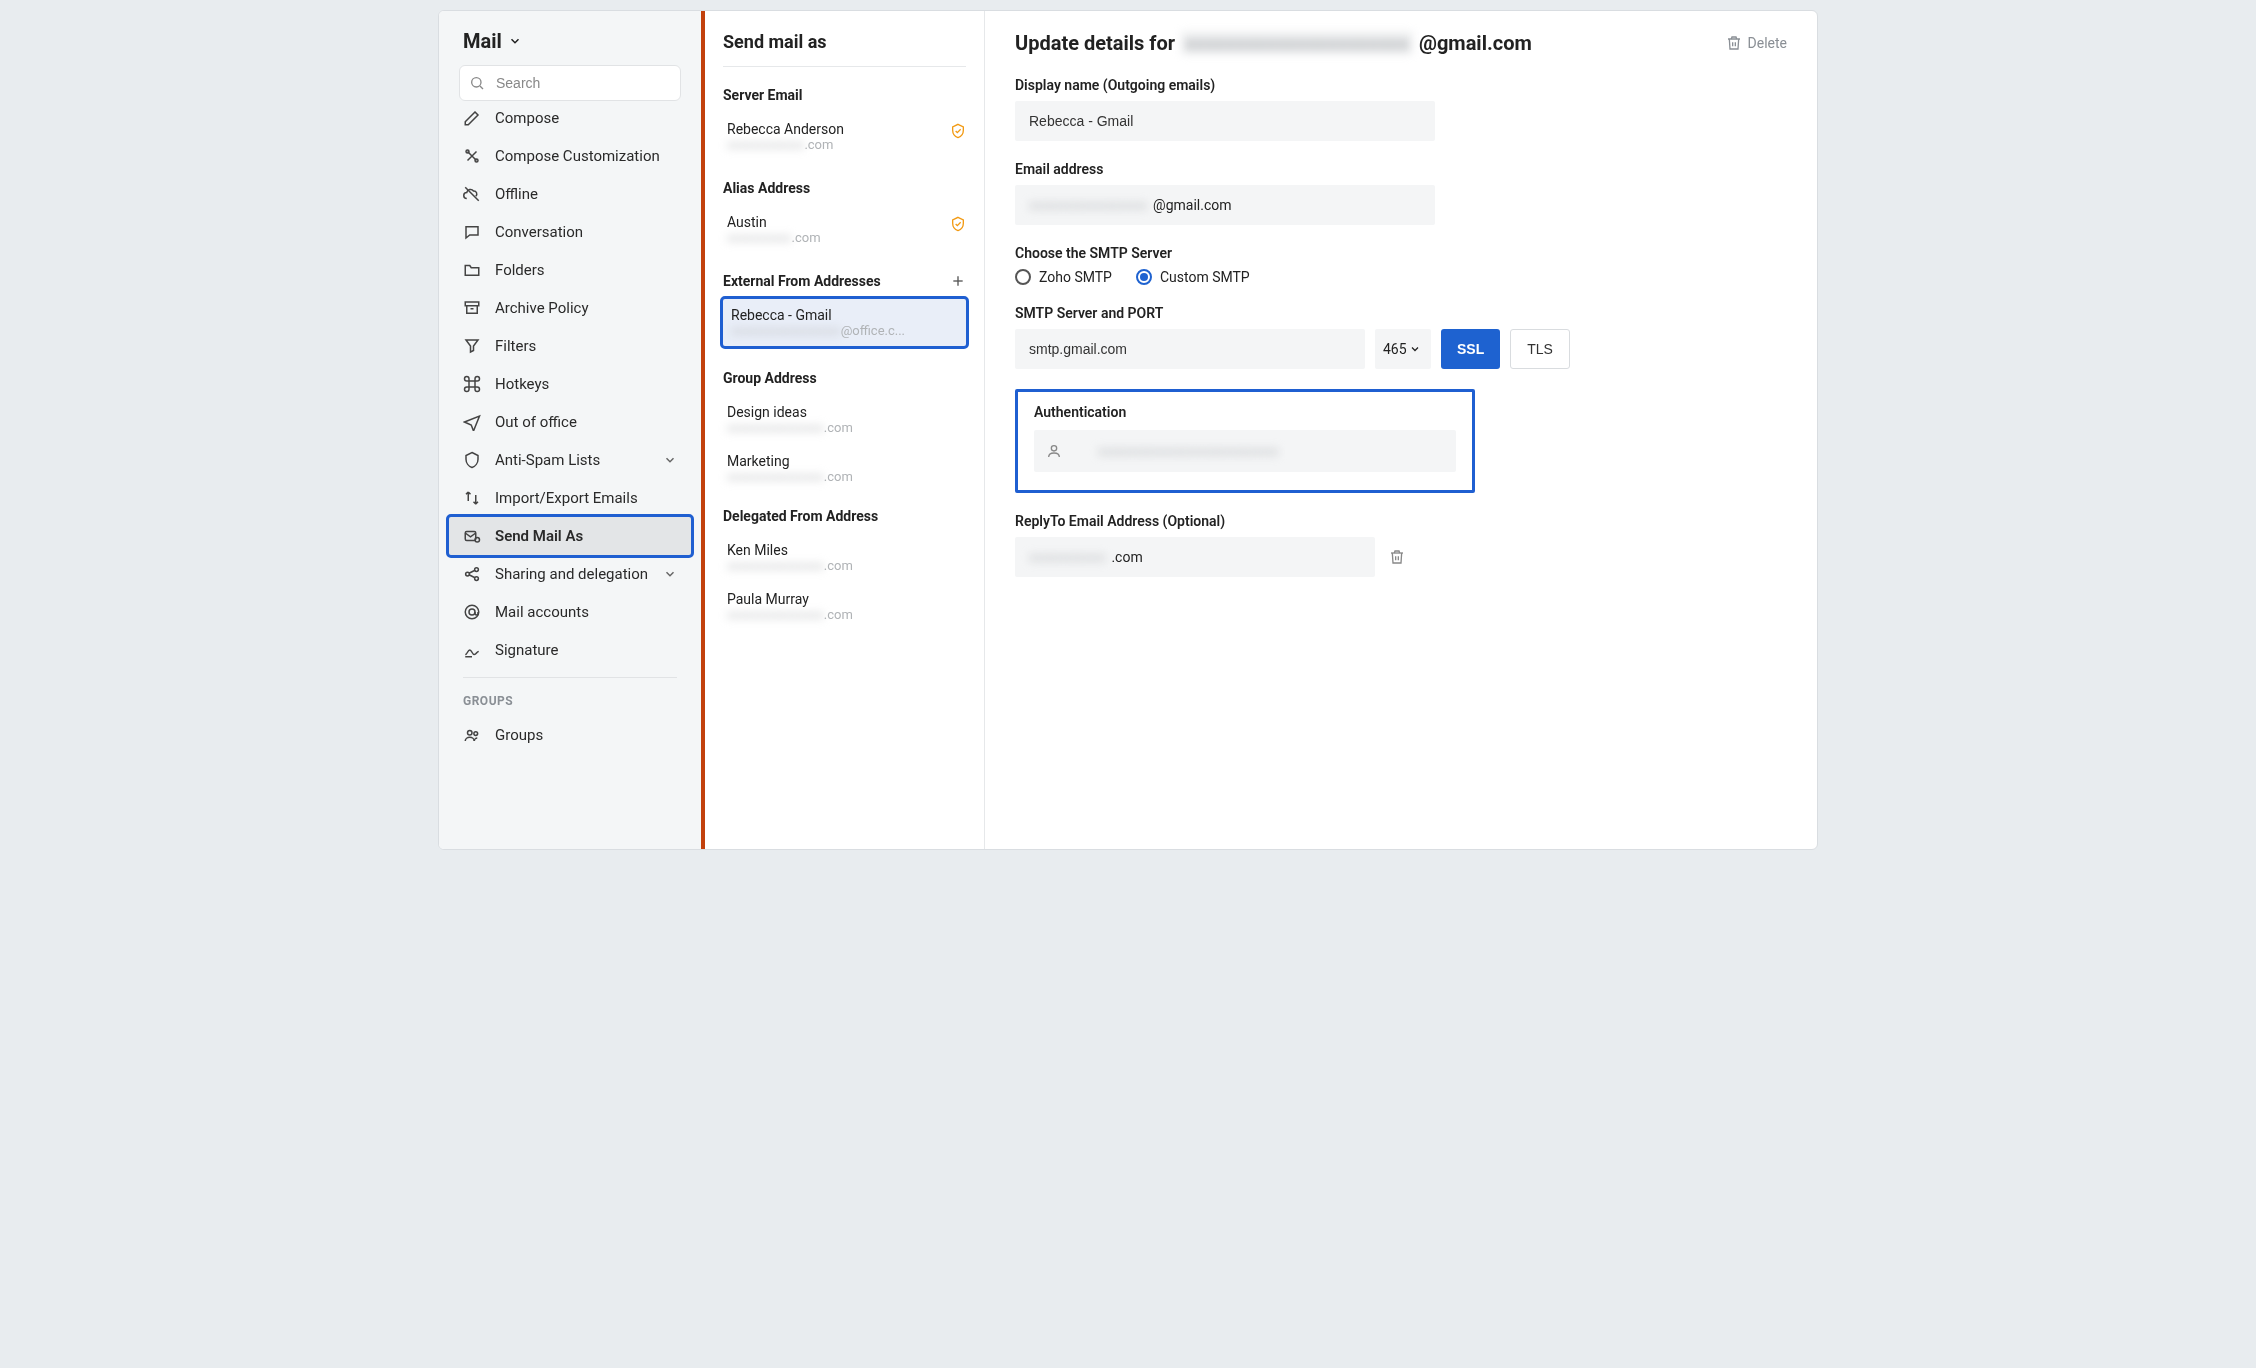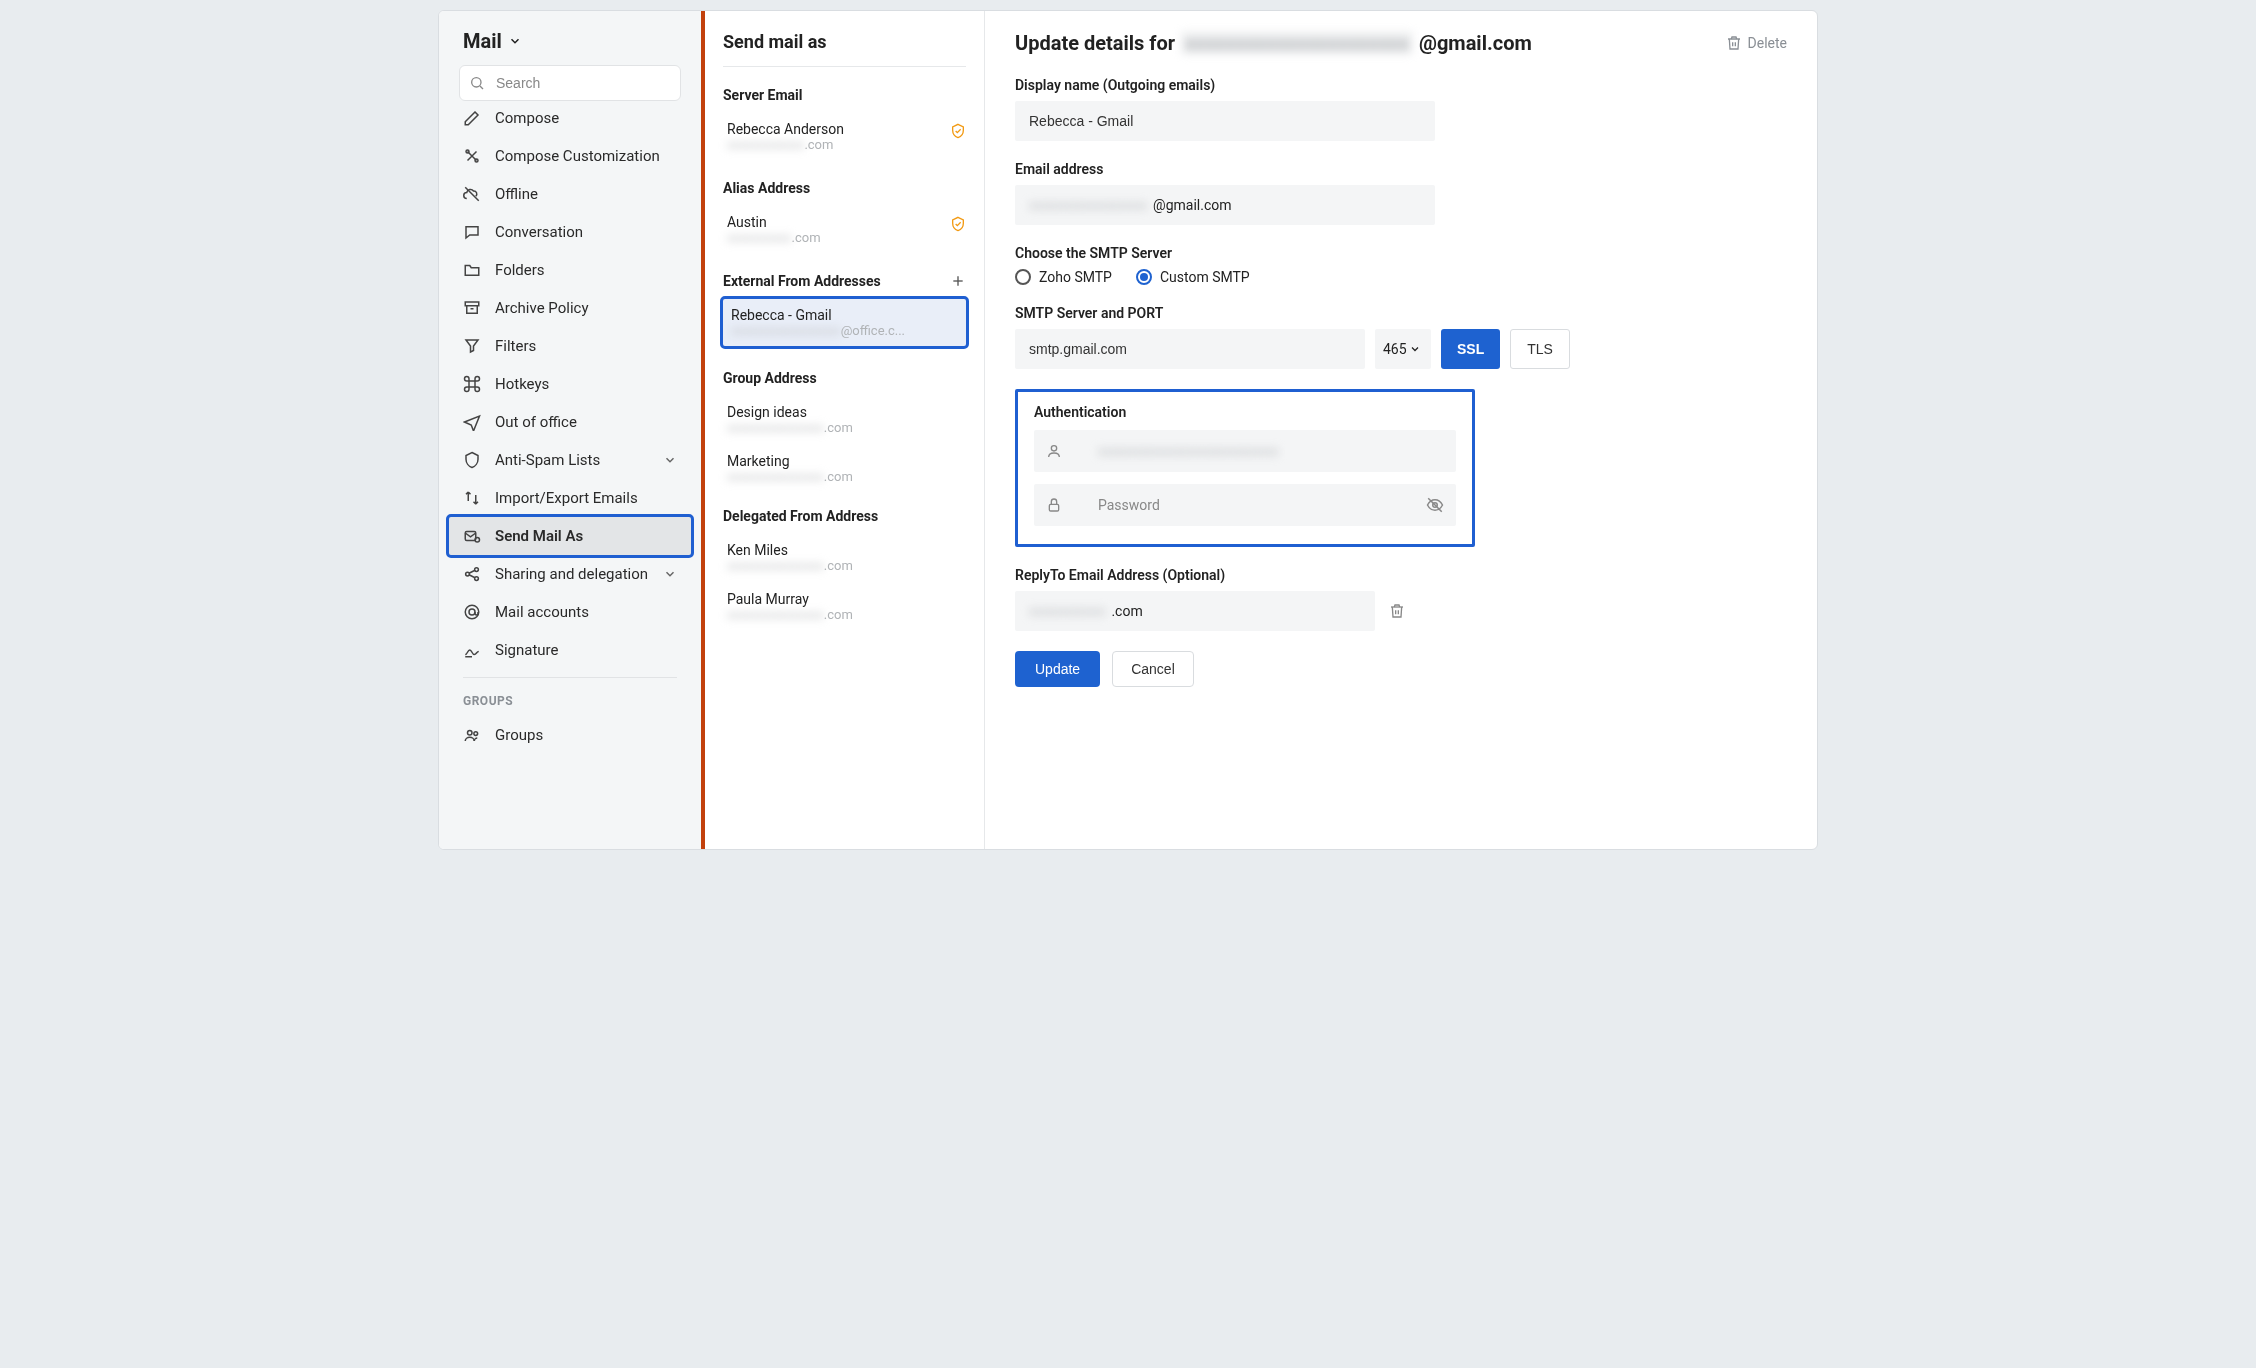--- a/index.html
+++ b/index.html
@@ -393,36 +393,20 @@
         <div class="field-label">Authentication</div>
         <div class="auth-input">
           <span class="aicon">
               <svg width="16" height="16" viewBox="0 0 24 24" fill="none" stroke="currentColor" stroke-width="2">
                 <circle cx="12" cy="8" r="4"></circle>
                 <path d="M4 21c0-4 4-6 8-6s8 2 8 6"></path>
               </svg>
             </span>
           <span class="blurspan" style="margin-left:24px">xxxxxxxxxxxxxxxxxxxxxxxxxx</span>
         </div>
-        <div class="auth-input">
-          <span class="aicon">
-              <svg width="16" height="16" viewBox="0 0 24 24" fill="none" stroke="currentColor" stroke-width="2">
-                <rect x="5" y="11" width="14" height="10" rx="2"></rect>
-                <path d="M8 11 V7 a4 4 0 0 1 8 0 v4"></path>
-              </svg>
-            </span>
-          <span style="margin-left:24px;color:#888">Password</span>
-          <span class="eye">
-              <svg width="18" height="18" viewBox="0 0 24 24" fill="none" stroke="currentColor" stroke-width="2">
-                <path d="M2 12s3.5-7 10-7 10 7 10 7-3.5 7-10 7S2 12 2 12z"></path>
-                <circle cx="12" cy="12" r="3"></circle>
-                <line x1="3" y1="3" x2="21" y2="21"></line>
-              </svg>
-            </span>
-        </div>
       </div>
     </div>
 
     <div class="field-group">
       <div class="field-label">ReplyTo Email Address (Optional)</div>
       <div class="replyto-row">
         <div class="faux-input" style="width:360px">
           <span class="blurspan">xxxxxxxxxxx</span>
             <span>.com</span>
         </div>
@@ -430,19 +414,15 @@
             <svg width="16" height="16" viewBox="0 0 24 24" fill="none" stroke="currentColor" stroke-width="2">
               <polyline points="3 6 5 6 21 6"></polyline>
               <path d="M19 6 L18 21 H6 L5 6"></path>
               <path d="M10 11v6M14 11v6"></path>
               <path d="M8 6 L9 3 H15 L16 6"></path>
             </svg>
           </span>
       </div>
     </div>
 
-    <div class="btn-row">
-      <button class="update-btn">Update</button>
-      <button class="cancel-btn">Cancel</button>
-    </div>
   </div>
 
 </div>
 
 </body></html>

